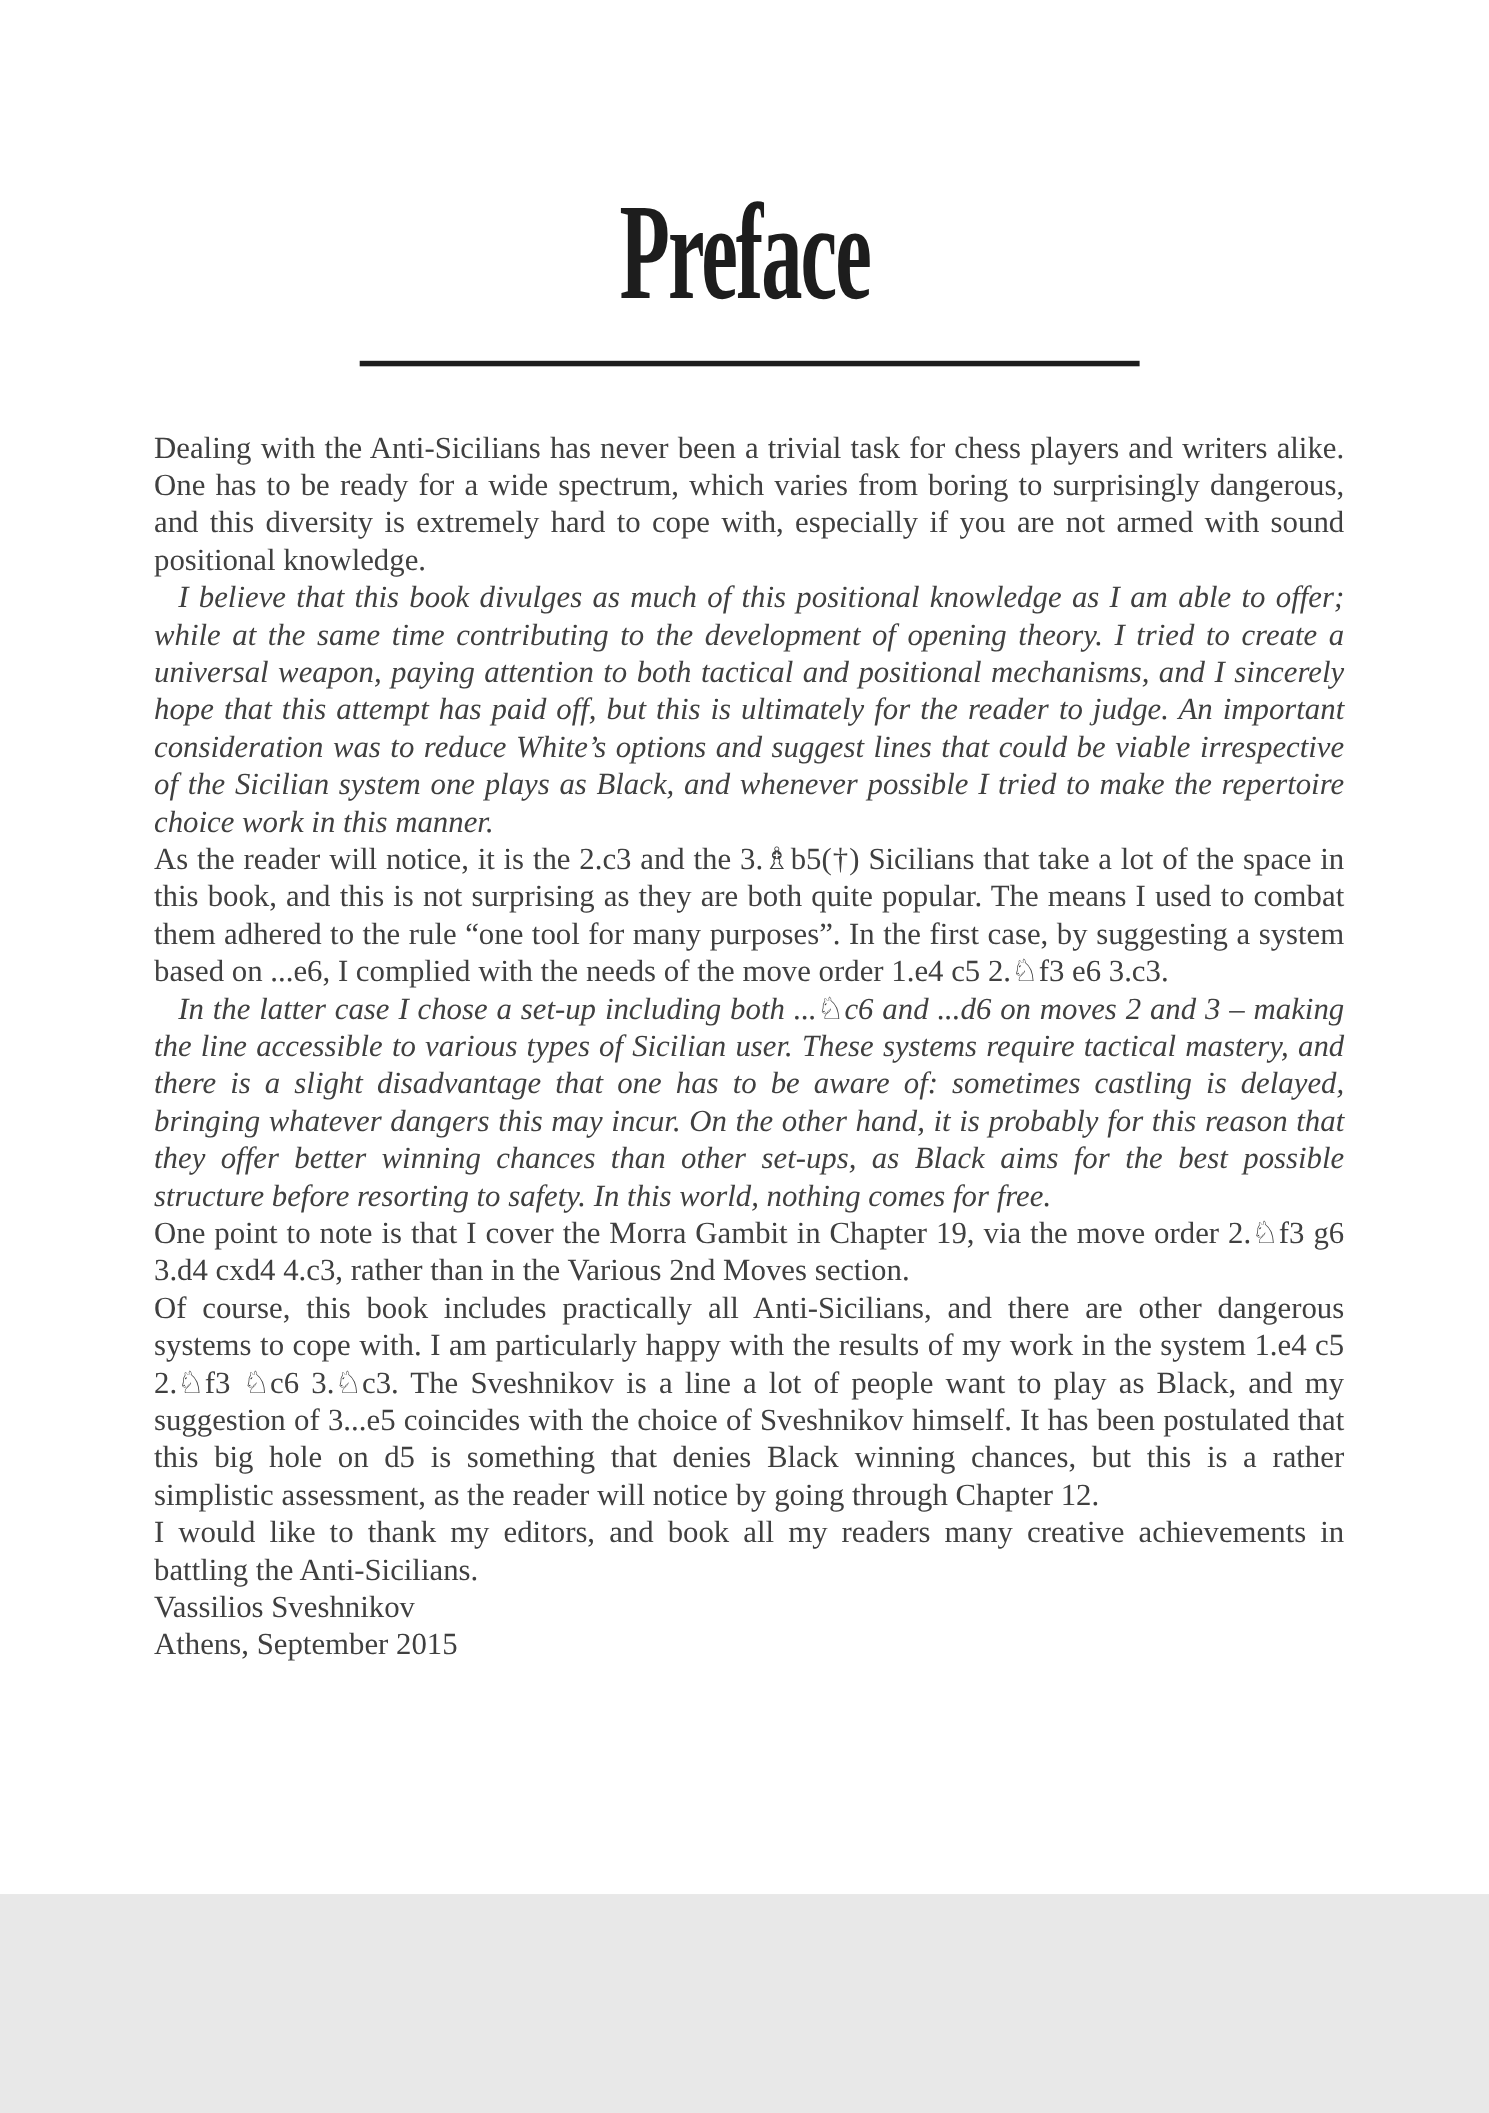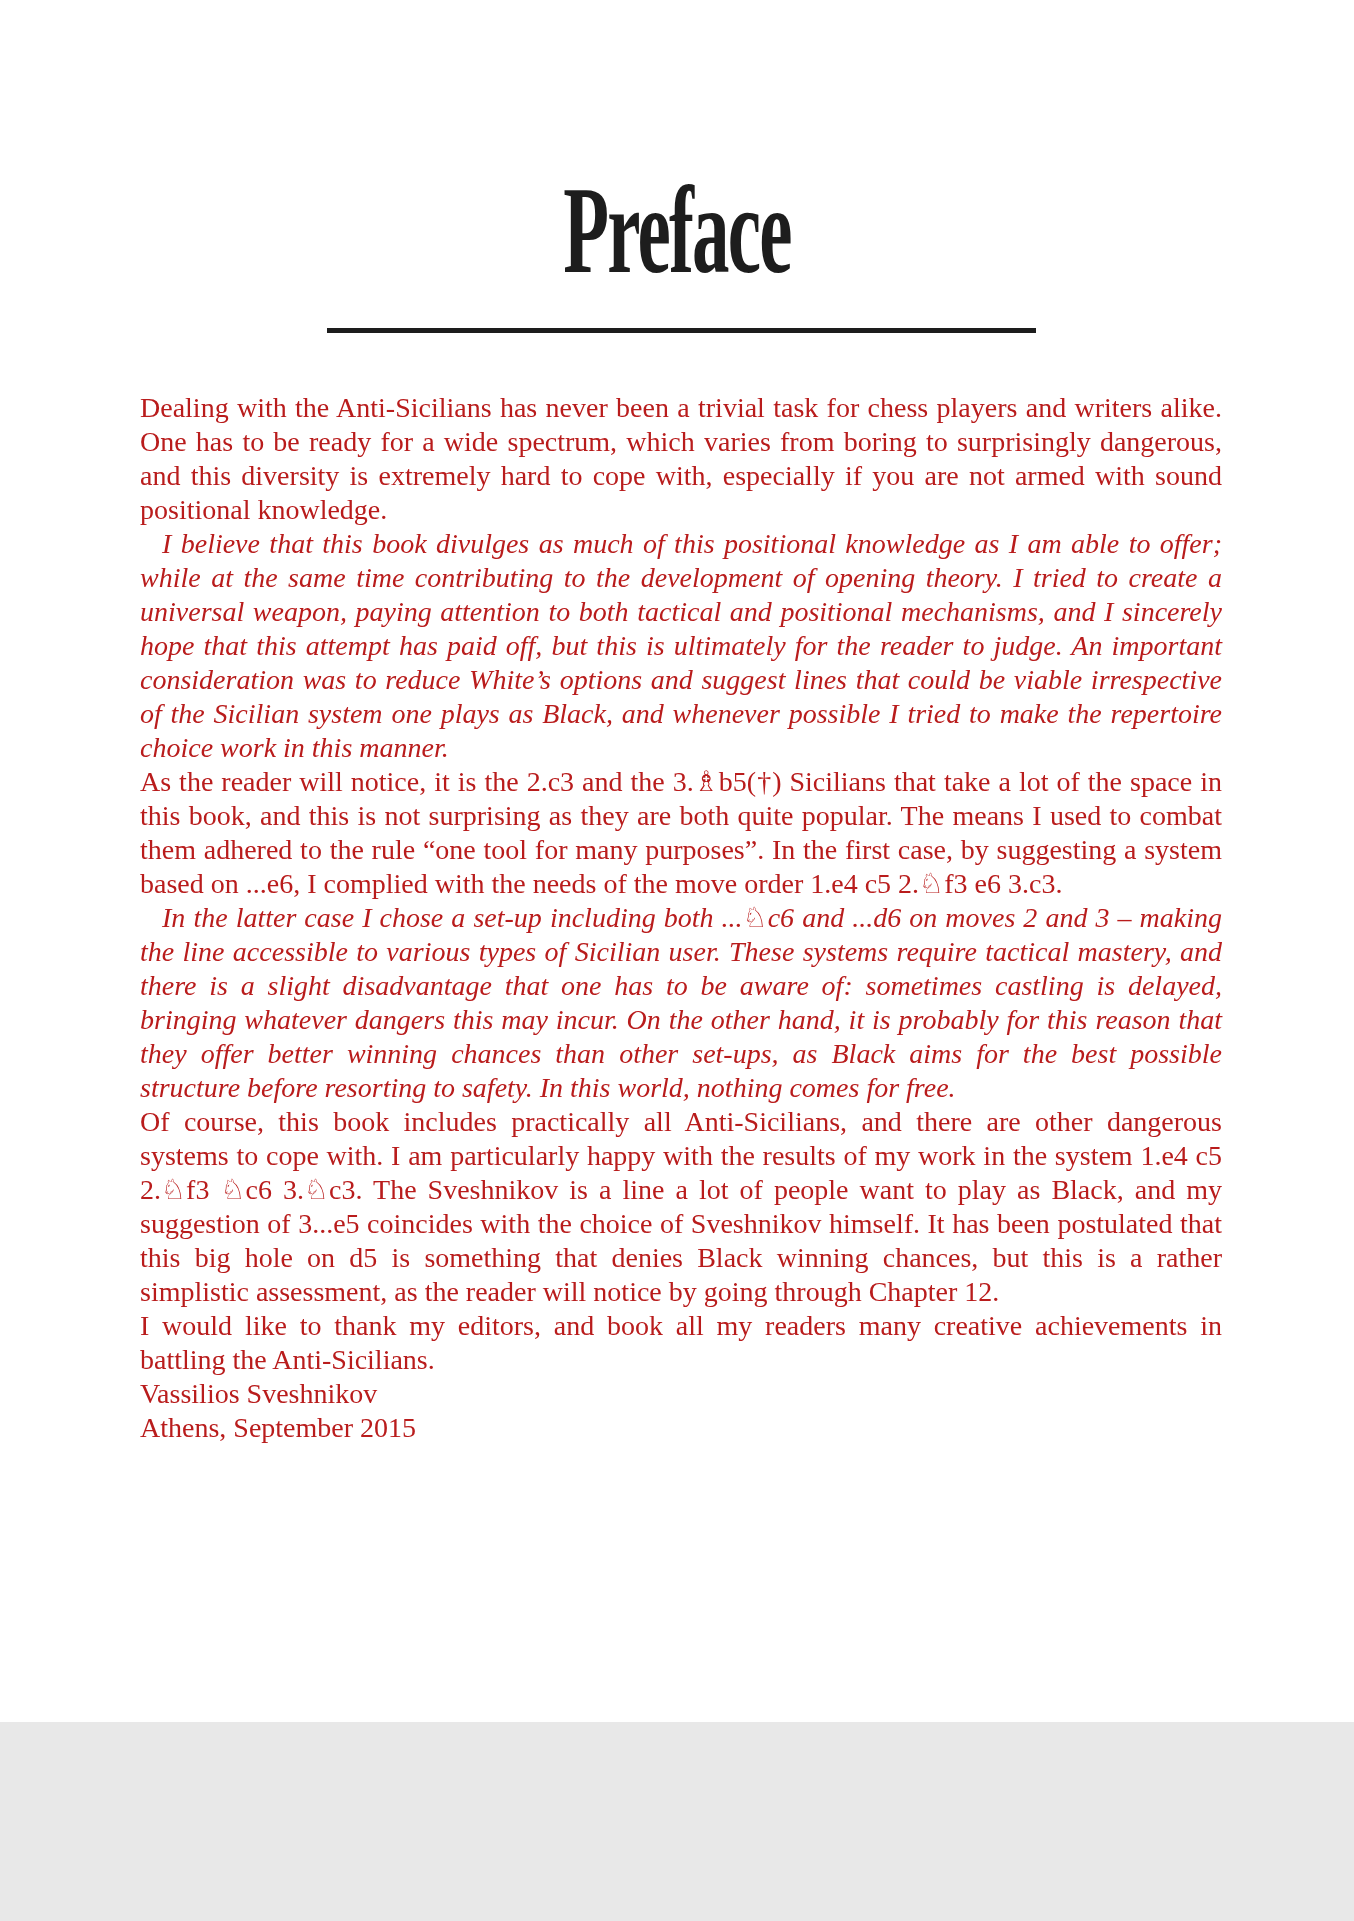--- a/index.html
+++ b/index.html
@@ -44,21 +44,21 @@
     background: #1d1d1d;
   }
   .body {
     position: absolute;
     top: 391px;
     left: 140px;
     width: 1082px;
     font-size: 28px;
     line-height: 34px;
     text-align: justify;
-    color: #b91c1c;
+    color: #404040;
     
     font-family: "Liberation Serif", "DejaVu Sans", serif;
   }
   .body p {
     margin: 0;
   }
   .para.indent {
     text-indent: 22px;
     font-style: italic;
   }
@@ -80,20 +80,21 @@
   <div class="body">
 
     <p class="para">Dealing with the Anti-Sicilians has never been a trivial task for chess players and writers alike. One has to be ready for a wide spectrum, which varies from boring to surprisingly dangerous, and this diversity is extremely hard to cope with, especially if you are not armed with sound positional knowledge.</p>
 
     <p class="para indent">I believe that this book divulges as much of this positional knowledge as I am able to offer; while at the same time contributing to the development of opening theory. I tried to create a universal weapon, paying attention to both tactical and positional mechanisms, and I sincerely hope that this attempt has paid off, but this is ultimately for the reader to judge. An important consideration was to reduce White’s options and suggest lines that could be viable irrespective of the Sicilian system one plays as Black, and whenever possible I tried to make the repertoire choice work in this manner.</p>
 
     <p class="para gap">As the reader will notice, it is the 2.c3 and the 3.♗b5(†) Sicilians that take a lot of the space in this book, and this is not surprising as they are both quite popular. The means I used to combat them adhered to the rule “one tool for many purposes”. In the first case, by suggesting a system based on ...e6, I complied with the needs of the move order 1.e4 c5 2.♘f3 e6 3.c3.</p>
 
     <p class="para indent">In the latter case I chose a set-up including both ...♘c6 and ...d6 on moves 2 and 3 – making the line accessible to various types of Sicilian user. These systems require tactical mastery, and there is a slight disadvantage that one has to be aware of: sometimes castling is delayed, bringing whatever dangers this may incur. On the other hand, it is probably for this reason that they offer better winning chances than other set-ups, as Black aims for the best possible structure before resorting to safety. In this world, nothing comes for free.</p>
 
+    <p class="para gap">One point to note is that I cover the Morra Gambit in Chapter 19, via the move order 2.♘f3 g6 3.d4 cxd4 4.c3, rather than in the Various 2nd Moves section.</p>
 
     <p class="para gap">Of course, this book includes practically all Anti-Sicilians, and there are other dangerous systems to cope with. I am particularly happy with the results of my work in the system 1.e4 c5 2.♘f3 ♘c6 3.♘c3. The Sveshnikov is a line a lot of people want to play as Black, and my suggestion of 3...e5 coincides with the choice of Sveshnikov himself. It has been postulated that this big hole on d5 is something that denies Black winning chances, but this is a rather simplistic assessment, as the reader will notice by going through Chapter 12.</p>
 
     <p class="para gap">I would like to thank my editors, and book all my readers many creative achievements in battling the Anti-Sicilians.</p>
 
     <div class="sig gap">
       <div>Vassilios Sveshnikov</div>
       <div>Athens, September 2015</div>
     </div>
 

